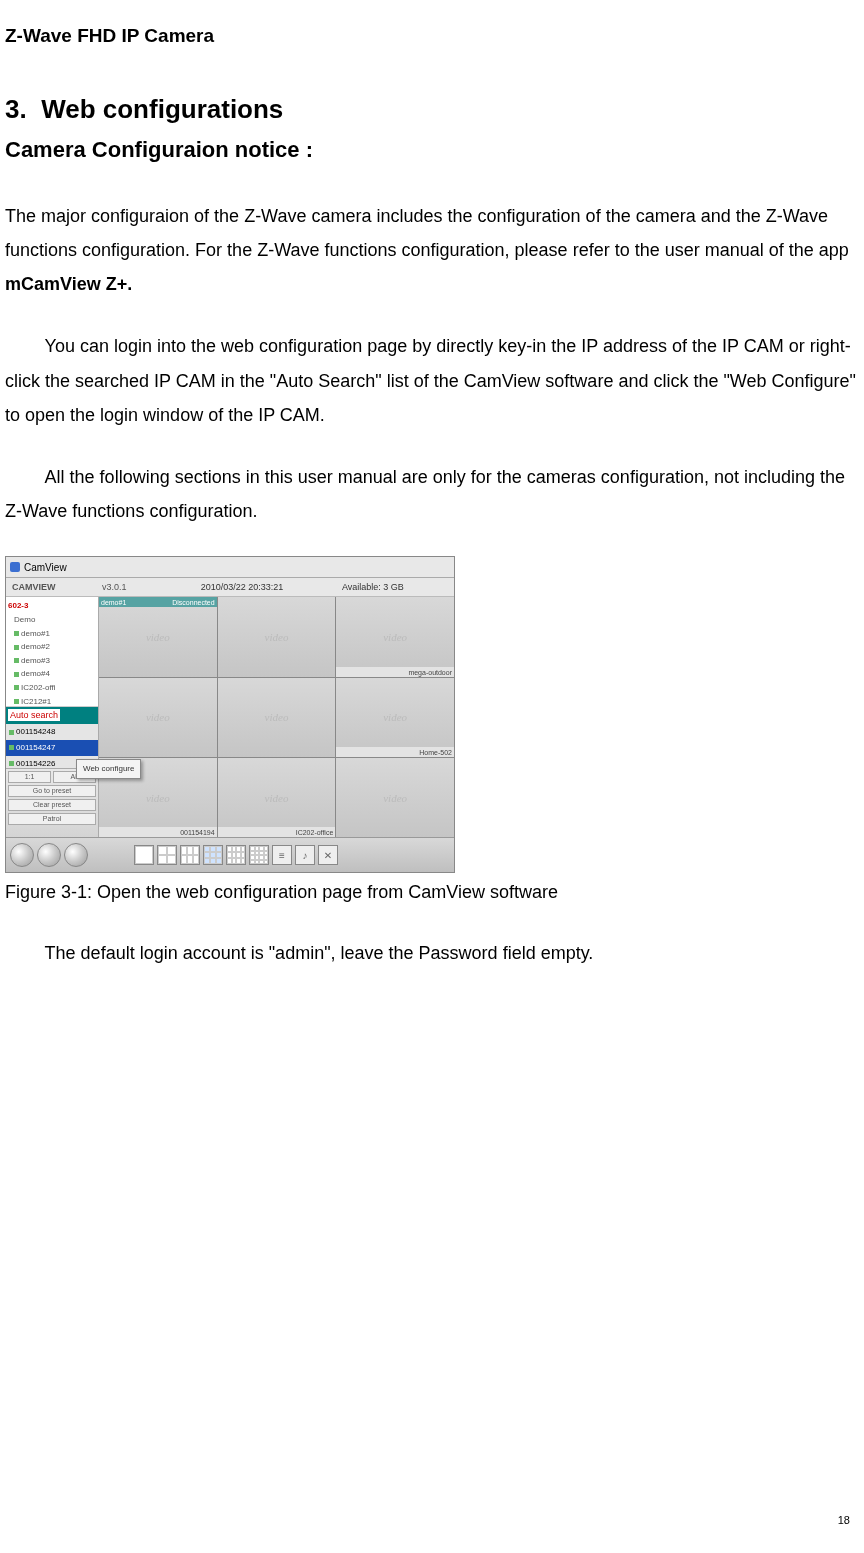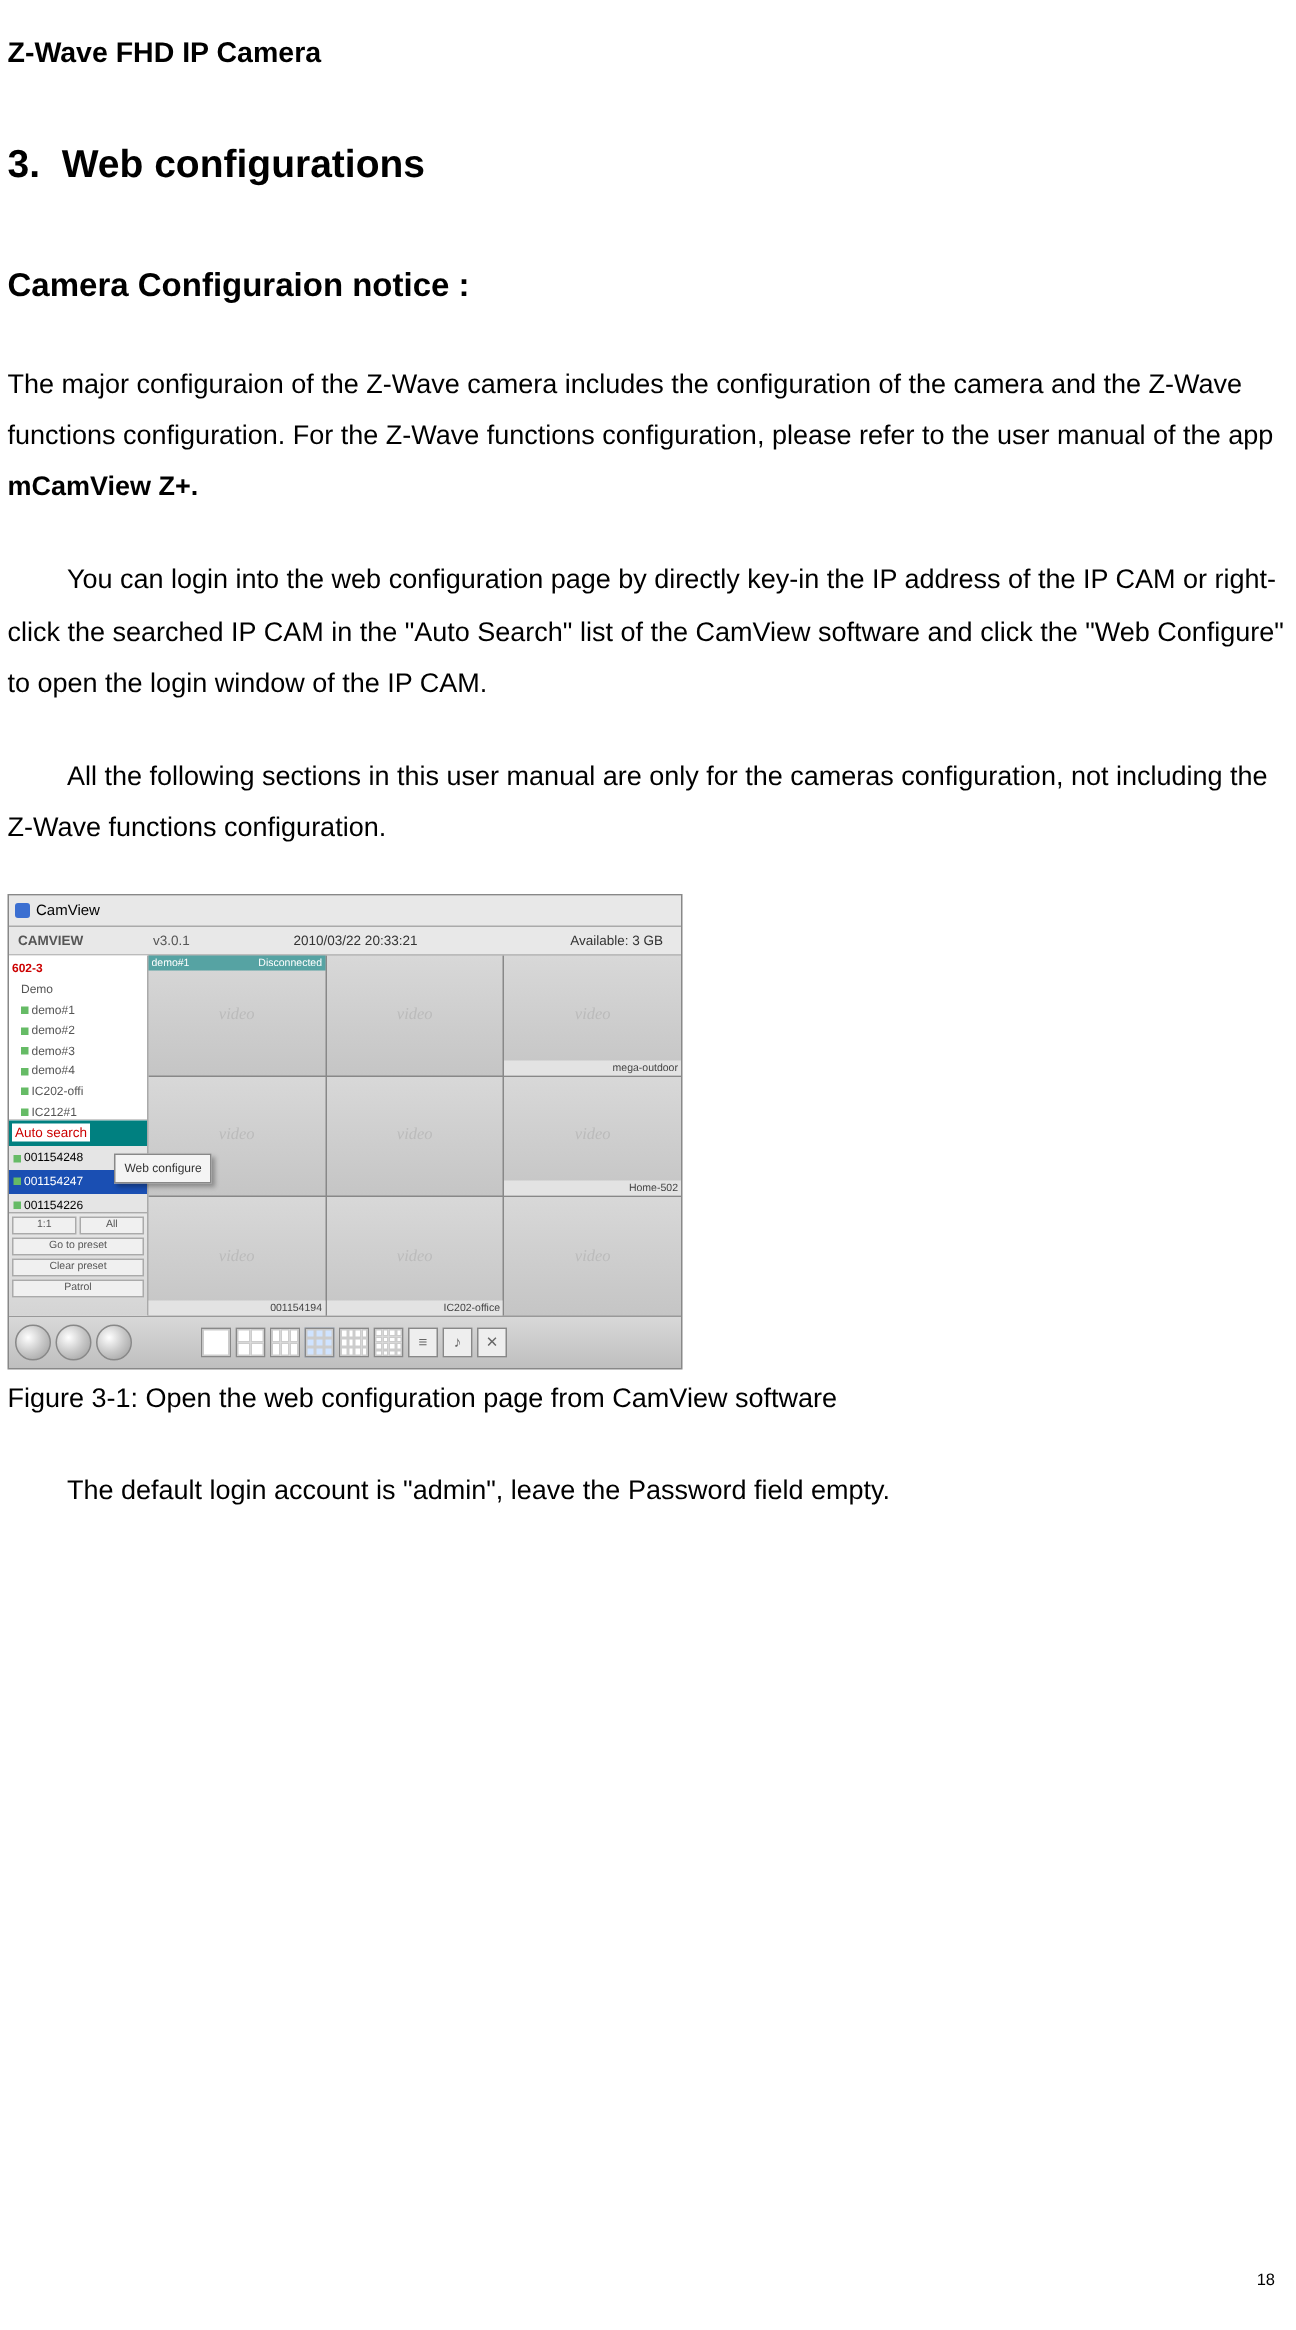--- a/index.html
+++ b/index.html
@@ -17,21 +17,20 @@
       min-height: 1500px;
     }
     .header {
       font-weight: bold;
       font-size: 19px;
       margin-bottom: 35px;
     }
     .section-title {
       font-weight: bold;
       font-size: 26px;
-      margin-bottom: 40px;
     }
     .subsection-title {
       font-weight: bold;
       font-size: 22px;
       margin-bottom: 30px;
     }
     .para {
       margin-bottom: 28px;
       line-height: 1.9;
     }
@@ -64,21 +63,21 @@
       height: 18px;
       background: #e8e8e8;
       display: flex;
       align-items: center;
       font-size: 9px;
       border-bottom: 1px solid #bbb;
     }
     .sv-topbar .brand { flex: 0 0 90px; padding-left: 6px; font-weight: bold; color: #555; }
     .sv-topbar .ver { flex: 0 0 40px; color: #555; }
     .sv-topbar .date { flex: 1; text-align: center; color: #333; }
-    .sv-topbar .avail { flex: 0 0 110px; text-align: right; padding-right: 12px; color: #333; }
+    .sv-topbar .avail { flex: 0 0 110px; padding-right: 2px; color: #333; }
     .sv-body {
       display: flex;
       height: 240px;
     }
     .sv-left {
       width: 92px;
       background: #fff;
       border-right: 1px solid #aaa;
       display: flex;
       flex-direction: column;
@@ -108,21 +107,21 @@
       font-size:8px;
       height: 44px;
       overflow:hidden;
     }
     .sv-auto-list .item { padding:1px 3px; white-space:nowrap; }
     .sv-auto-list .item.sel { background:#1a4fb3; color:#fff; }
     .sv-auto-list .item .leaf-dot { display:inline-block; width:5px;height:5px;background:#6b6;margin-right:2px;vertical-align:middle; }
     .sv-auto-list .ctxmenu {
       position:absolute;
       left:70px;
-      top:172px;
+      top:202px;
       background:#f4f4f4;
       border:1px solid #888;
       font-size:8px;
       padding:2px 6px;
       color:#333;
       box-shadow:2px 2px 3px rgba(0,0,0,.3);
       z-index:5;
     }
     .sv-ctrl {
       height: 64px;

